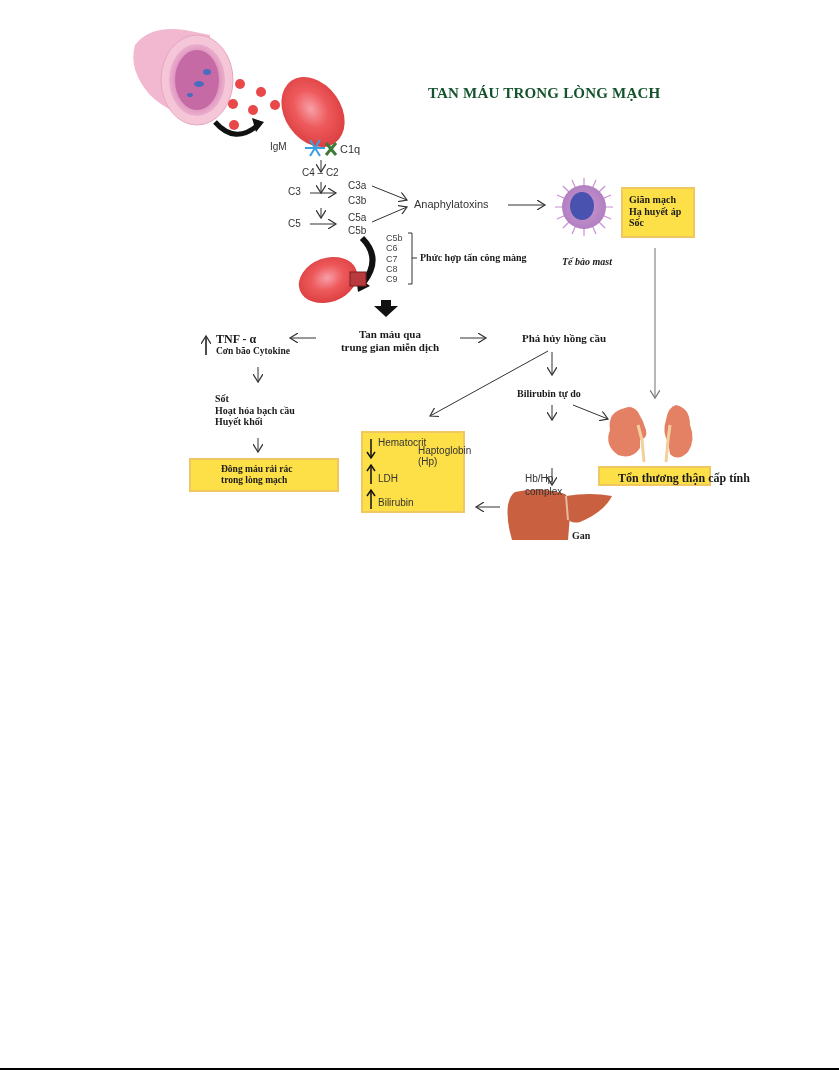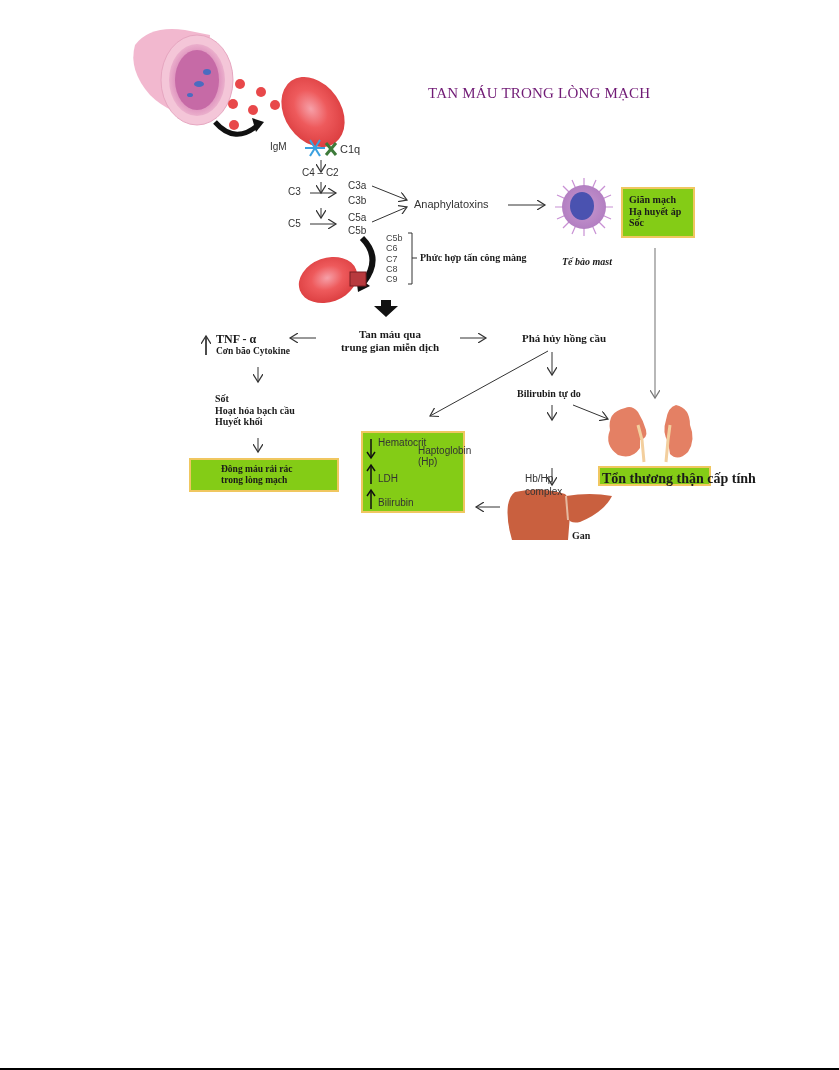--- a/index.html
+++ b/index.html
@@ -1,21 +1,21 @@
 <!DOCTYPE html>
 <html><head>
 <meta charset="utf-8">
 <style>
   html, body { margin: 0; padding: 0; background: #ffffff; }
   body { width: 839px; height: 1070px; position: relative; overflow: hidden; font-family: "Liberation Sans", sans-serif; }
   .abs { position: absolute; }
   .serif { font-family: "Liberation Serif", serif; font-weight: bold; color: #1a1a1a; }
   .sans { font-family: "Liberation Sans", sans-serif; color: #333; }
-  .title { font-family: "Liberation Serif", serif; font-weight: normal; color: #701a75; font-size: 15px; letter-spacing: 0.2px; }
-  .box { position: absolute; border: 2px solid #f0c760; background: #84cc16; box-sizing: border-box; }
+  .title { font-family: "Liberation Serif", serif; font-weight: bold; color: #14532d; font-size: 15px; letter-spacing: 0.2px; }
+  .box { position: absolute; border: 2px solid #f0c760; background: #fde047; box-sizing: border-box; }
   .lines div { line-height: 1.15; }
   svg.layer { position: absolute; left: 0; top: 0; }
   .bottom-rule { position: absolute; left: 0; right: 0; bottom: 0; height: 2px; background: #000; }
 </style>
 </head>
 <body>
 
 <svg class="layer" width="839" height="1070">
   <defs>
     <marker id="ah" markerWidth="10" markerHeight="10" refX="8" refY="5" orient="auto" markerUnits="userSpaceOnUse">
@@ -185,21 +185,21 @@
   <div>trong lòng mạch</div>
 </div>
 
 <div class="abs serif" style="left:522px; top:332px; font-size:11px;">Phá hủy hồng cầu</div>
 <div class="abs serif" style="left:517px; top:388px; font-size:10px;">Bilirubin tự do</div>
 <div class="abs sans" style="left:525px; top:436px; width:56px; text-align:left; font-size:10px; line-height:1.3;margin-top:36px;">
   <div>Hb/Hp</div>
   <div>complex</div>
 </div>
 <div class="abs serif" style="left:572px; top:522px; font-size:10px;margin-top:8px;">Gan</div>
-<div class="box serif" style="left:598px; top:466px; width:113px; height:20px; padding:3px 2px; font-size:14px; white-space:nowrap;">Tổn thương thận cấp tính</div>
+<div class="box serif" style="left:598px; top:466px; width:113px; height:20px; padding:3px 18px; font-size:12px; white-space:nowrap;">Tổn thương thận cấp tính</div>
 
 <div class="box sans" style="left:361px; top:431px; width:104px; height:82px; font-size:10px; color:#333;">
   <svg class="layer" width="104" height="82">
     <line x1="8" y1="6" x2="8" y2="24" stroke="#111" stroke-width="1.5"></line>
     <path d="M4,19 L8,25 L12,19" fill="none" stroke="#111" stroke-width="1.5"></path>
     <line x1="8" y1="51" x2="8" y2="33" stroke="#111" stroke-width="1.5"></line>
     <path d="M4,38 L8,32 L12,38" fill="none" stroke="#111" stroke-width="1.5"></path>
     <line x1="8" y1="76" x2="8" y2="58" stroke="#111" stroke-width="1.5"></line>
     <path d="M4,63 L8,57 L12,63" fill="none" stroke="#111" stroke-width="1.5"></path>
   </svg>

